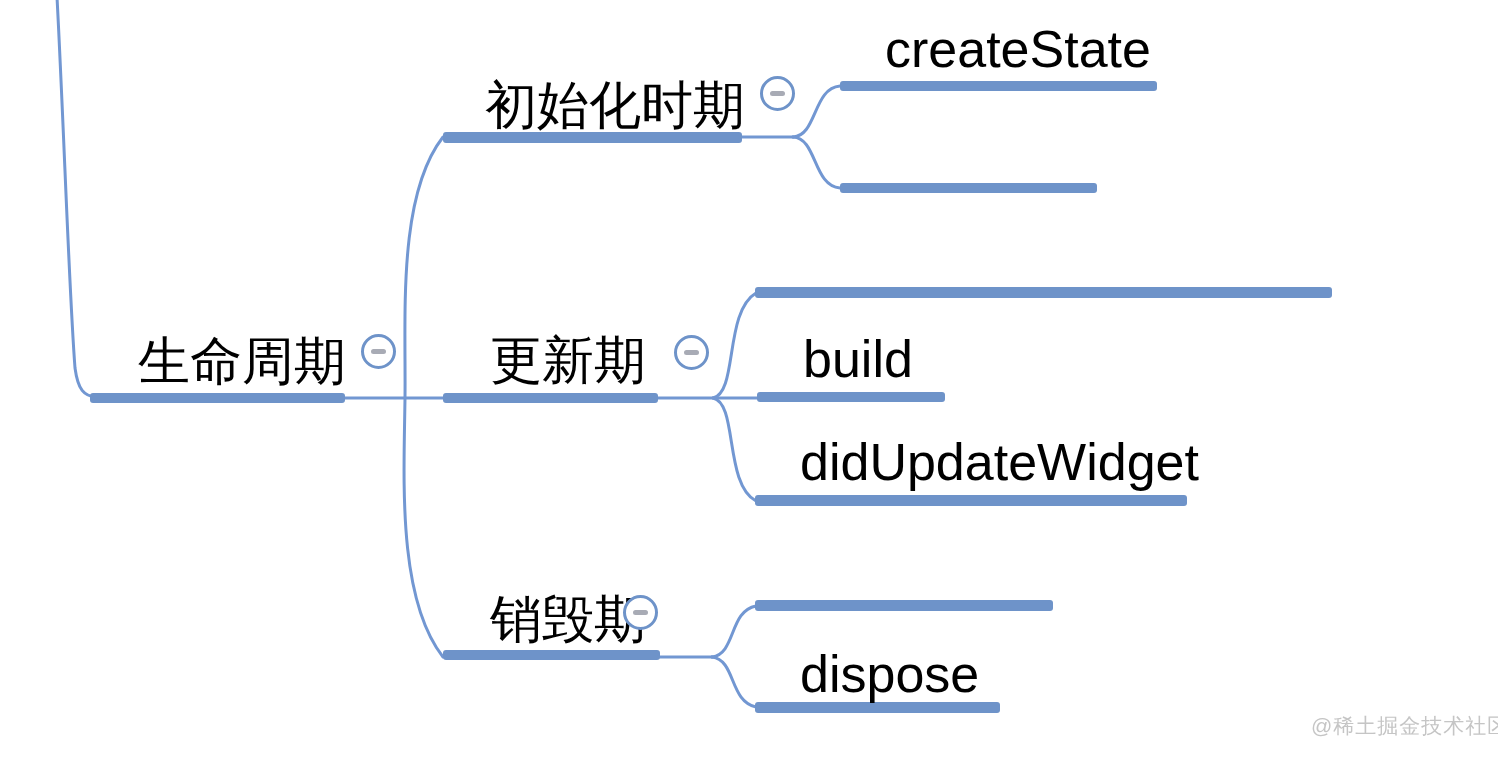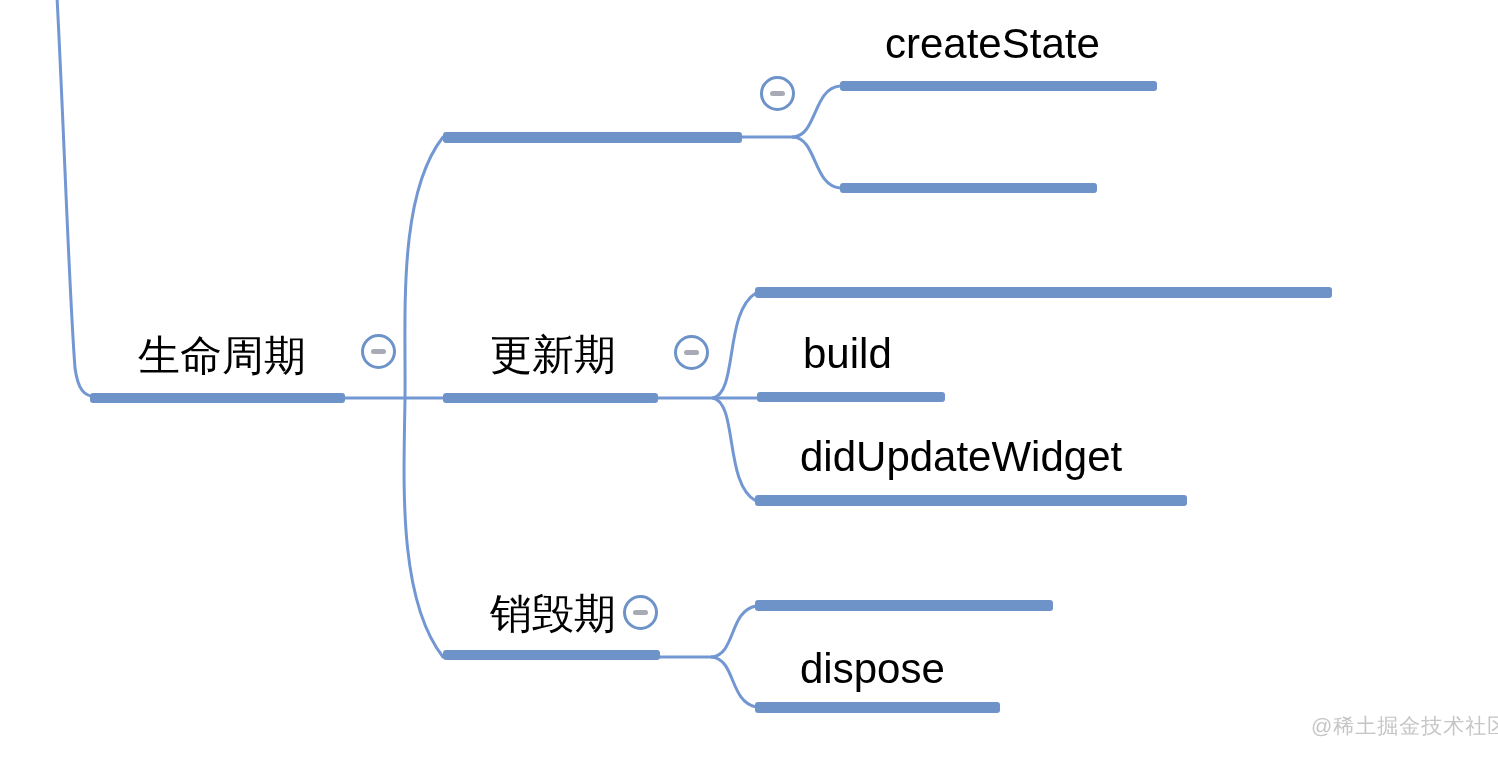--- a/index.html
+++ b/index.html
@@ -38,21 +38,21 @@
   .bar {
     position: absolute;
     height: 10px;
     border-radius: 3px;
     background: var(--branch-bar);
   }
   .bar.thick { height: 11px; }
   .node-label {
     position: absolute;
     color: var(--node-text);
-    font-size: 42px;
+    font-size: 52px;
     line-height: 1.05;
     white-space: nowrap;
     cursor: default;
   }
   .minus-btn {
     position: absolute;
     width: 29px;
     height: 29px;
     border: 3.5px solid var(--minus-ring);
     border-radius: 50%;
@@ -105,20 +105,21 @@
   <div class="bar" style="left:840px; top:81px;  width:317px;"></div>
   <div class="bar" style="left:840px; top:183px; width:257px;"></div>
   <div class="bar thick" style="left:755px; top:287px; width:577px;"></div>
   <div class="bar" style="left:757px; top:392px; width:188px;"></div>
   <div class="bar thick" style="left:755px; top:495px; width:432px;"></div>
   <div class="bar thick" style="left:755px; top:600px; width:298px;"></div>
   <div class="bar thick" style="left:755px; top:702px; width:245px;"></div>
 
   <div class="node-label" style="left:138px; top:334px;">生命周期</div>
 
+  <div class="node-label" style="left:485px; top:78px;">初始化时期</div>
   <div class="node-label" style="left:885px; top:22px;">createState</div>
 
   <div class="node-label" style="left:490px; top:333px;">更新期</div>
   <div class="node-label" style="left:803px; top:332px;">build</div>
   <div class="node-label" style="left:800px; top:435px;">didUpdateWidget</div>
 
   <div class="node-label" style="left:490px; top:592px;">销毁期</div>
   <div class="node-label" style="left:800px; top:647px;">dispose</div>
 
   <div class="minus-btn" style="left:361px; top:334px;">

